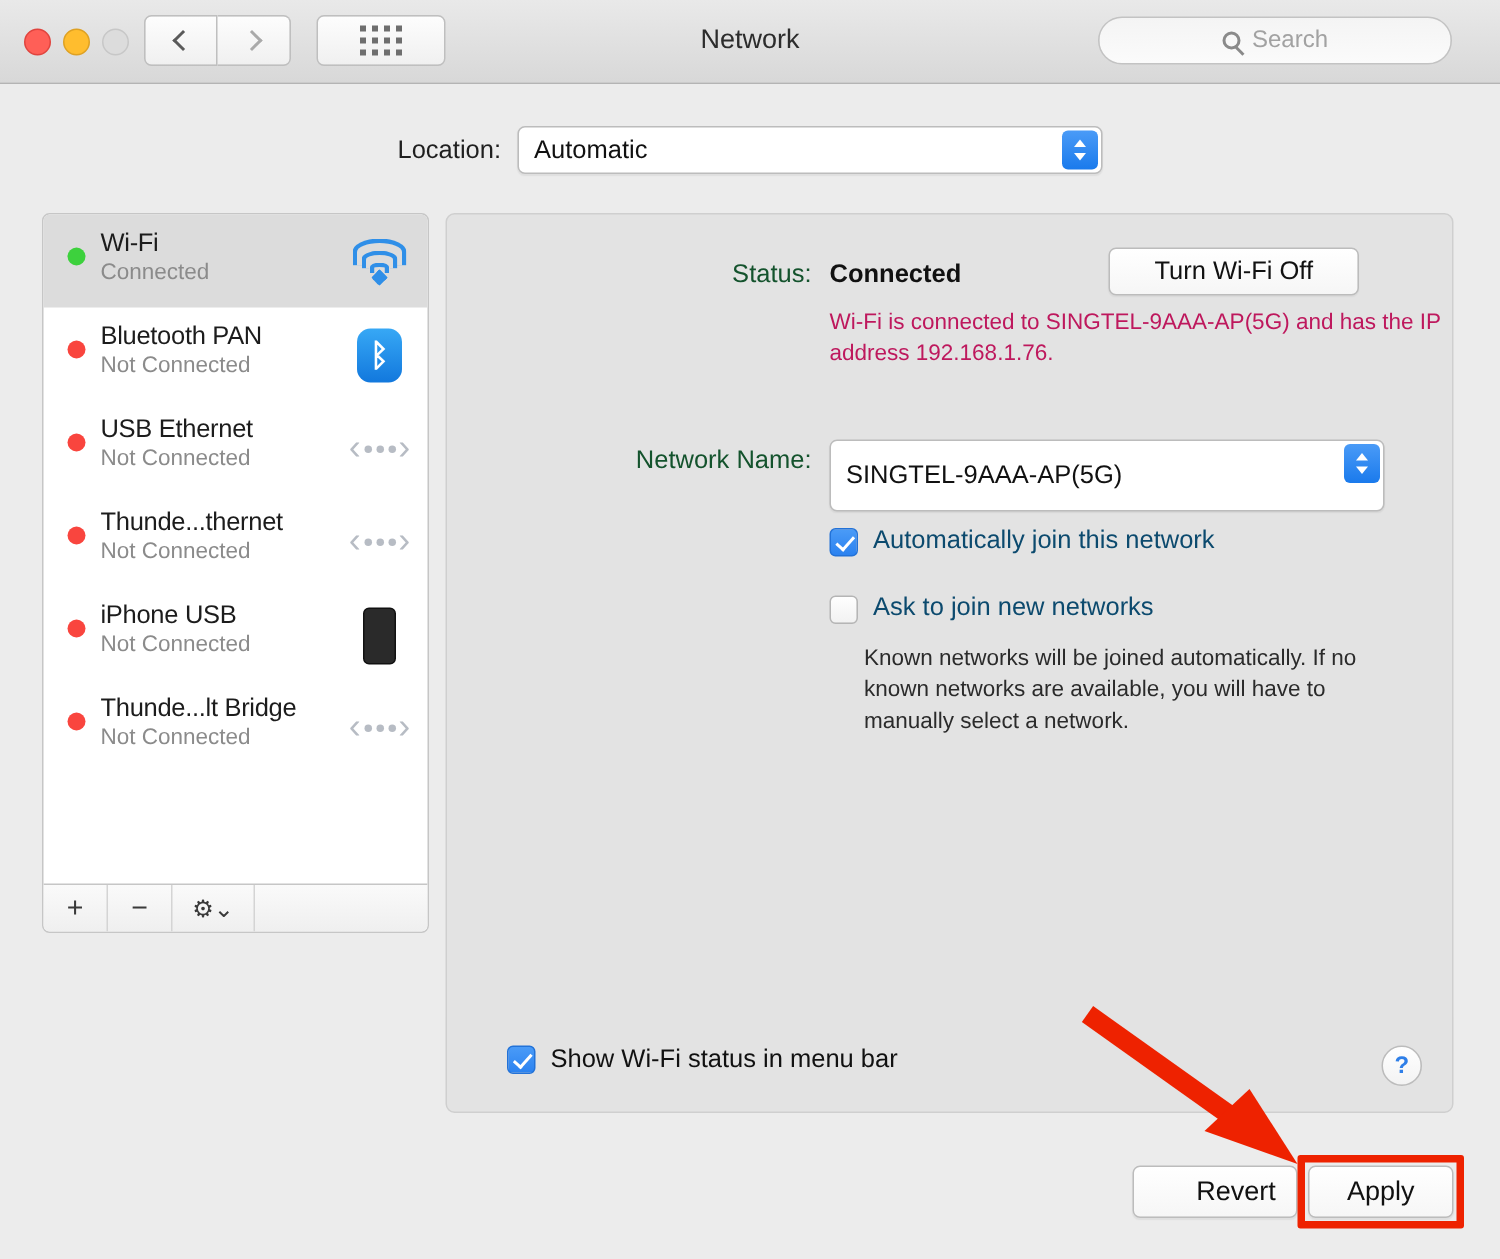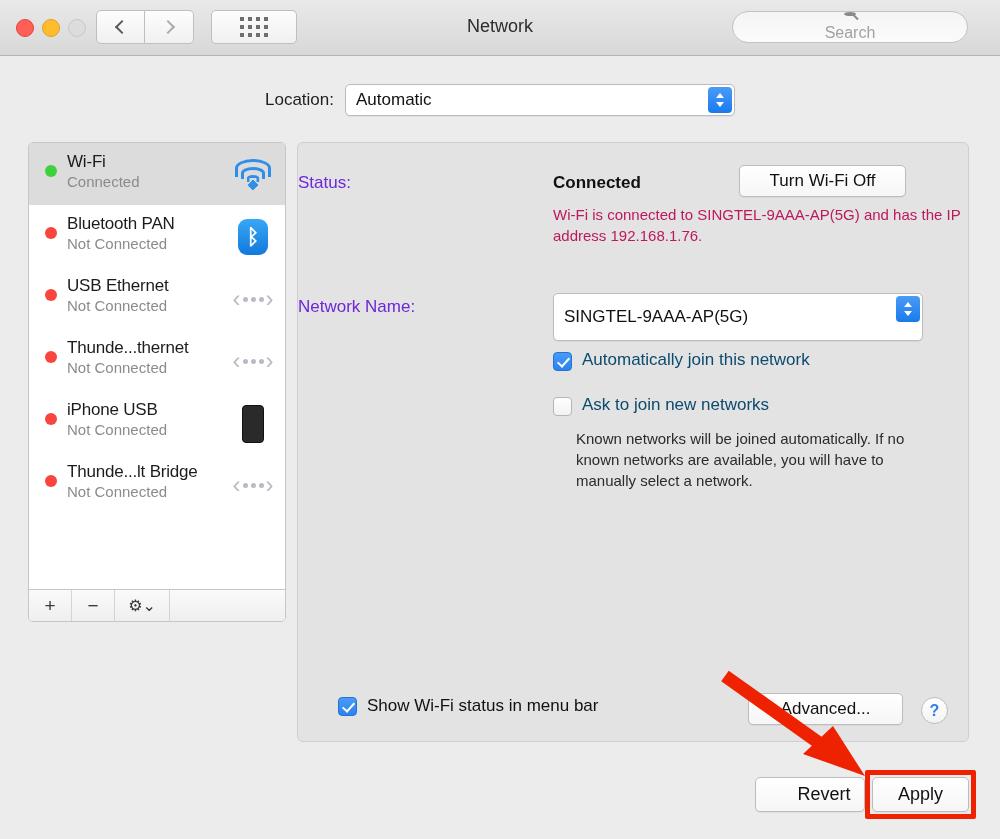--- a/index.html
+++ b/index.html
@@ -48,21 +48,21 @@
   .dots i { display:block; width:4px; height:4px; background:#6e6e6e; }
 
   .wtitle {
     position:absolute; left:0; top:16px; width:1000px; text-align:center;
     font-size:18px; color:#2c2c2c;
   }
   .searchbox {
     position:absolute; right:32px; top:11px; width:236px; height:32px;
     background:linear-gradient(to bottom,#f4f4f4,#fbfbfb);
     border:1px solid #c3c3c3; border-radius:16px;
-    display:flex; align-items:center; justify-content:center; gap:8px;flex-direction:column;
+    display:flex; align-items:center; justify-content:center; gap:8px;
   }
   .mag { width:12px; height:12px; border:2px solid #8a8a8a; border-radius:50%; position:relative; }
   .mag::after { content:""; position:absolute; right:-5px; bottom:-4px; width:7px; height:2px; background:#8a8a8a; transform:rotate(45deg); }
   .searchph { font-size:16px; color:#a2a2a2; }
 
   
   .locrow { position:absolute; left:0; top:84px; width:1000px; display:flex; align-items:center; justify-content:center; }
   .loclabel { font-size:17px; color:#1f1f1f; margin-right:11px; }
   .popup {
     position:relative; height:32px; background:#ffffff;
@@ -119,21 +119,21 @@
     border-top:1px solid #c6c6c6; display:flex;
   }
   .sbbtn { width:43px; height:100%; border-right:1px solid #d4d4d4; display:flex; align-items:center; justify-content:center; font-size:19px; color:#3a3a3a; }
   .sbbtn.gear { width:55px; font-size:16px; }
 
   
   .panel {
     position:absolute; left:297px; top:142px; width:672px; height:600px;
     background:#e3e3e3; border:1px solid #cfcfcf; border-radius:6px;
   }
-  .lbl { font-size:17px; color:#6d28d9; }
+  .lbl { font-size:17px; color:#14532d; text-align:right; }
   .statusrow { position:absolute; left:0; top:30px; width:100%; }
   .status-label { position:absolute; left:0; top:0; width:243px; }
   .status-val { position:absolute; left:255px; top:0; font-size:17px; font-weight:bold; color:#111; }
   .turn-btn {
     position:absolute; right:62px; top:-8px; width:167px; height:32px;
     background:linear-gradient(to bottom,#ffffff,#f6f6f6);
     border:1px solid #bcbcbc; border-radius:5px;
     display:flex; align-items:center; justify-content:center;
     font-size:17px; color:#111;
     box-shadow:0 1px 1px rgba(0,0,0,.05);
@@ -371,21 +371,20 @@
       <span>Ask to join new networks</span>
     </div>
 
     <div class="help-text">Known networks will be joined automatically. If no known networks are available, you will have to manually select a network.</div>
 
     <div class="footer-cb">
       <span class="cb on"></span>
       <span>Show Wi-Fi status in menu bar</span>
     </div>
 
-    <div class="adv-btn">Advanced...</div>
     <div class="help-btn">?</div>
   </div>
 
   <div class="btm-btn revert">Revert</div>
   <div class="btm-btn apply">Apply</div>
   <div class="hl-box"></div>
 
   <svg class="arrow" viewBox="0 0 180 120">
     <line x1="10" y1="8" x2="128" y2="92" stroke="#ee2200" stroke-width="13" stroke-linecap="butt"></line>
     <polygon points="150,108 88,86 118,58" fill="#ee2200"></polygon>

